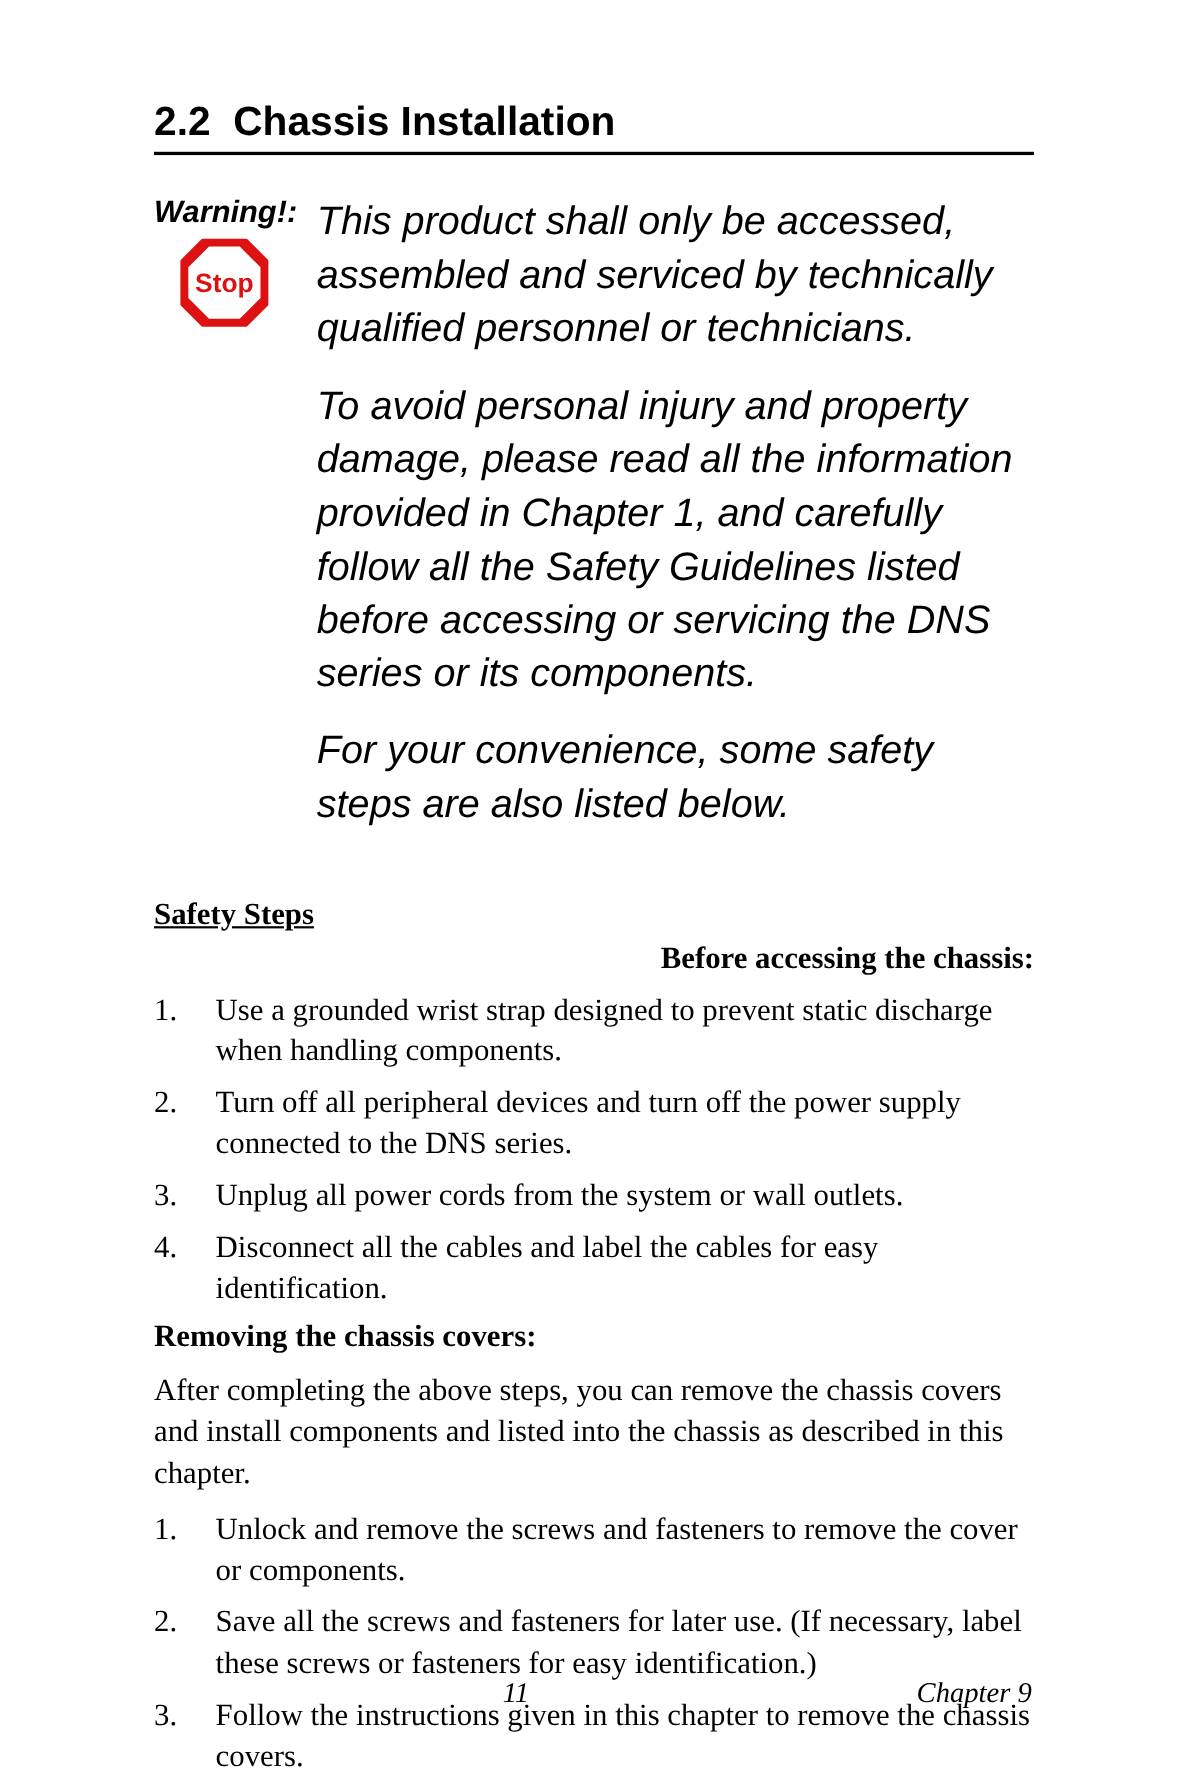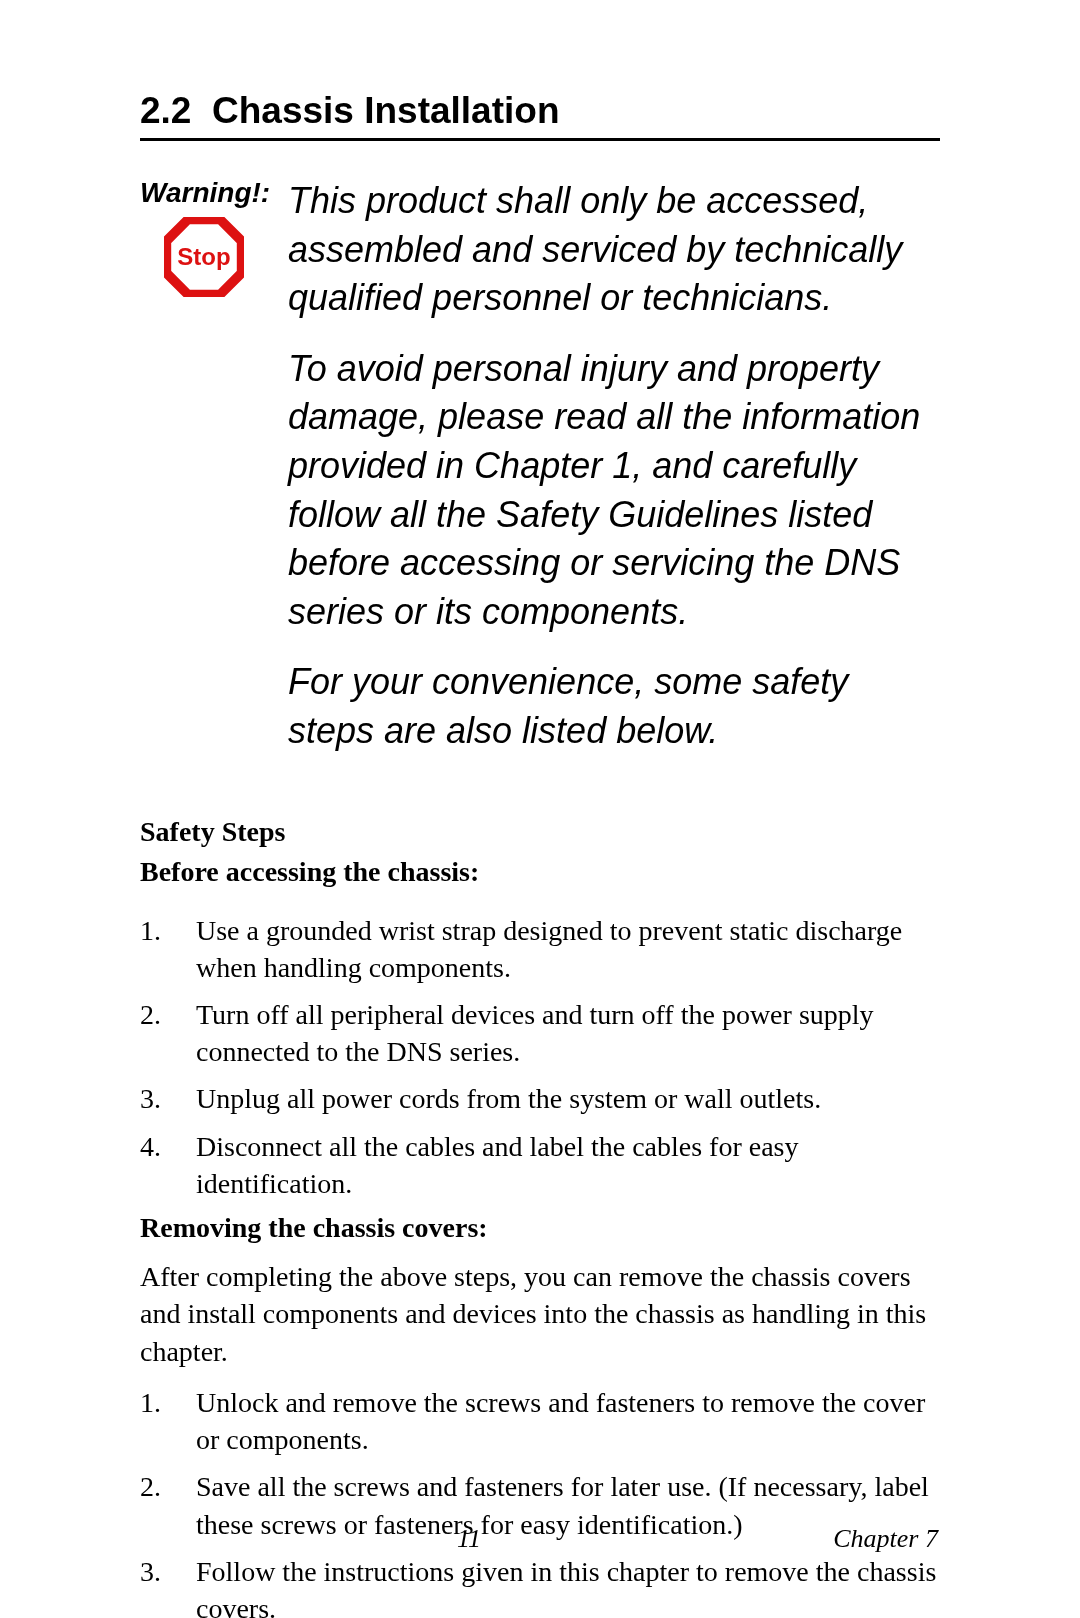--- a/index.html
+++ b/index.html
@@ -66,22 +66,22 @@
     line-height: 1.35;
   }
   .warning-body p { margin: 0 0 22px 0; }
   .safety-heading,
   .before-heading,
   .removing-heading {
     font-family: "Times New Roman", Times, serif;
     font-weight: bold;
     font-size: 28px;
   }
-  .safety-heading { margin-top: 0; }
-  .before-heading { margin-top: 8px; margin-bottom: 24px; }
+  .safety-heading { margin-top: 0; text-decoration: underline; }
+  .before-heading { margin-top: 8px; margin-bottom: 12px; text-align: right; }
   .removing-heading { margin-bottom: 14px; }
   .ol {
     list-style: none;
     padding: 0;
     margin: 0;
     font-size: 28px;
     line-height: 1.33;
   }
   .ol li {
     display: flex;
@@ -167,35 +167,35 @@
       <span class="txt">Unplug all power cords from the system or wall outlets.</span>
     </li>
     <li>
       <span class="num">4.</span>
       <span class="txt">Disconnect all the cables and label the cables for easy identification.</span>
     </li>
   </ol>
 
   <div class="removing-heading">Removing the chassis covers:</div>
 
-  <p class="after-para">After completing the above steps, you can remove the chassis covers and install components and devices into the chassis as handling in this chapter.</p>
+  <p class="after-para">After completing the above steps, you can remove the chassis covers and install components and listed into the chassis as described in this chapter.</p>
 
   <ol class="ol">
     <li>
       <span class="num">1.</span>
       <span class="txt">Unlock and remove the screws and fasteners to remove the cover or components.</span>
     </li>
     <li>
       <span class="num">2.</span>
       <span class="txt">Save all the screws and fasteners for later use. (If necessary, label these screws or fasteners for easy identification.)</span>
     </li>
     <li>
       <span class="num">3.</span>
       <span class="txt">Follow the instructions given in this chapter to remove the chassis covers.</span>
     </li>
   </ol>
 
   <div class="footer">
     <span class="page-num">11</span>
-    <span class="chap">Chapter 7</span>
+    <span class="chap">Chapter 9</span>
   </div>
 
 </div>
 
 </body></html>

